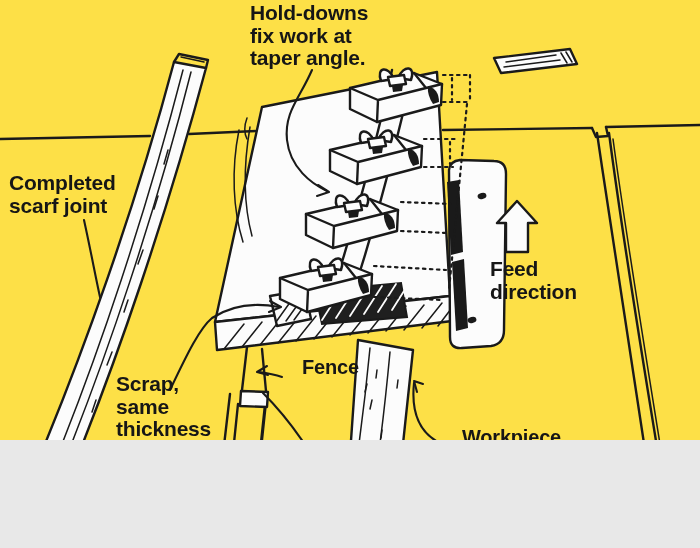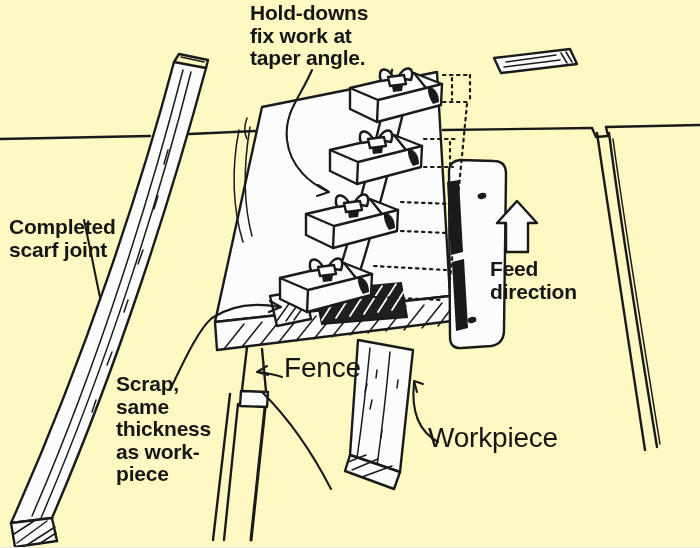--- a/index.html
+++ b/index.html
@@ -1,26 +1,26 @@
 <!DOCTYPE html>
 <html><head>
 <meta charset="utf-8">
 <style>
   html,body{margin:0;padding:0;background:#e8e8e8;}
   .figure{
-    position:relative;width:700px;height:547px;background:#fef9c3;overflow:hidden;
+    position:relative;width:700px;height:440px;background:#fde047;overflow:hidden;
     font-family:"Liberation Sans", sans-serif;color:#161616;
   }
   .figure svg{position:absolute;left:0;top:0;}
   .lbl{
     position:absolute;white-space:pre-line;color:#161616;
     font-family:"Liberation Sans", sans-serif;letter-spacing:-0.2px;
   }
   .lbl.bold{font-weight:bold;font-size:21px;line-height:22.5px;}
-  .lbl.reg{font-weight:normal;font-size:28px;line-height:23.5px;}
+  .lbl.reg{font-weight:bold;font-size:20px;line-height:23.5px;margin-left:18px;}
   .ink{stroke:#1a1a1a;fill:none;stroke-width:2.4;stroke-linecap:round;stroke-linejoin:round;}
   .thin{stroke:#1a1a1a;fill:none;stroke-width:1.5;stroke-linecap:round;}
   .w{fill:#fcfcfc;}
   .inkf{fill:#1a1a1a;stroke:none;}
   .dark{fill:#1f1f1f;stroke:#1a1a1a;stroke-width:2;}
   .whatch{stroke:#fcfcfc;stroke-width:1.8;fill:none;stroke-linecap:round;}
   .dot{stroke:#1a1a1a;fill:none;stroke-width:2.2;stroke-dasharray:2.5 4.5;stroke-linecap:round;}
   .lead{stroke:#1a1a1a;fill:none;stroke-width:2.1;stroke-linecap:round;}
   .heavy{stroke:#1a1a1a;fill:none;stroke-width:3.1;stroke-linecap:round;}
 </style>
@@ -166,25 +166,25 @@
     <path class="lead" d="M414,381 L423,384 M414,381 L417,392"></path>
   </g>
   <g>
     <path class="lead" d="M331,489 C314,456 291,421 263,393"></path>
   </g>
 </svg>
 
 <div class="lbl bold" style="left:250px;top:2px;">Hold-downs
 fix work at
 taper angle.</div>
-<div class="lbl bold" style="left:9px;top:172px;margin-top:44px;">Completed
+<div class="lbl bold" style="left:9px;top:172px;">Completed
 scarf joint</div>
 <div class="lbl bold" style="left:116px;top:373px;">Scrap,
 same
 thickness
 as work-
 piece</div>
 <div class="lbl bold" style="left:490px;top:258px;">Feed
 direction</div>
 <div class="lbl reg" style="left:284px;top:356px;">Fence</div>
-<div class="lbl reg" style="left:428px;top:426px;">Workpiece</div>
+<div class="lbl reg" style="left:444px;top:426px;">Workpiece</div>
 
 </div>
 
 </body></html>

